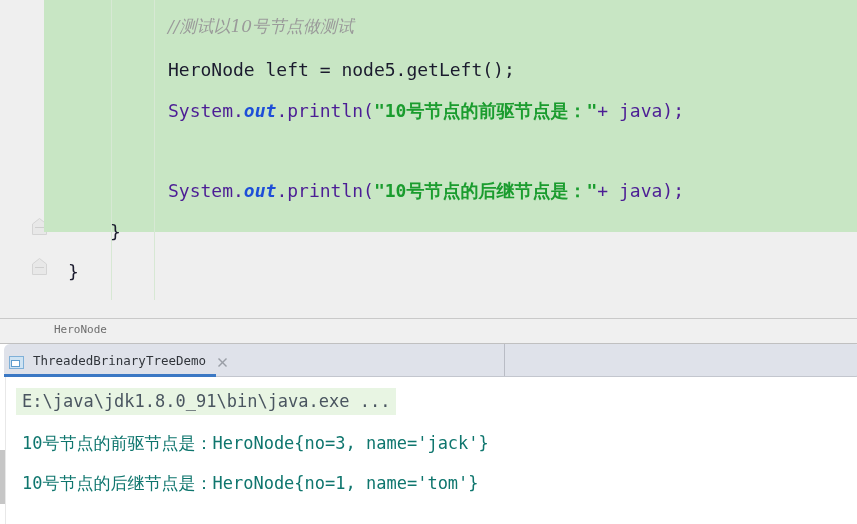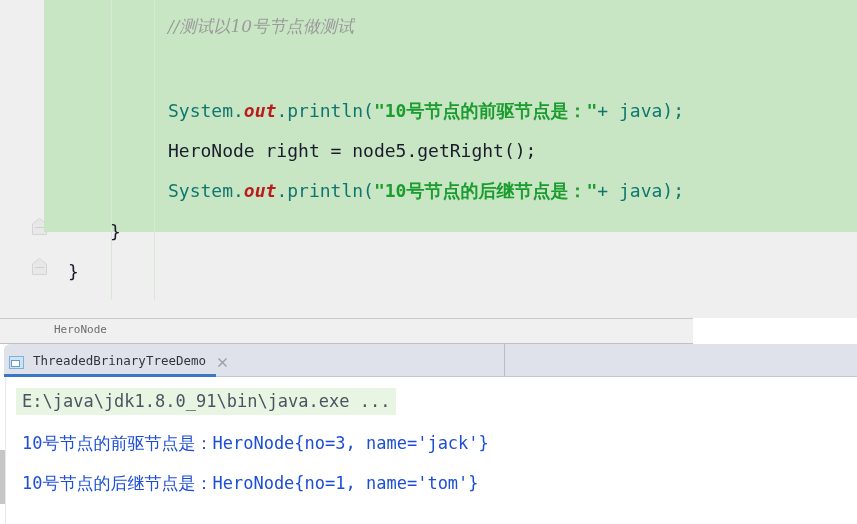--- a/index.html
+++ b/index.html
@@ -52,22 +52,22 @@
     color: #1b1b2e;
     letter-spacing: 0px;
   }
   .cl-comment {
     color: #9a9a9a;
     font-style: italic;
     font-family: "DejaVu Serif", serif;
     font-size: 17px;
   }
   .tok-str   { color: #1a9c2e; font-weight: bold; }
-  .tok-field { color: #b91c1c; font-style: italic; font-weight: bold; }
-  .tok-plain { color: #0f766e; }
+  .tok-field { color: #1d4ed8; font-style: italic; font-weight: bold; }
+  .tok-plain { color: #4c1d95; }
 
   
   .fold-marker {
     position: absolute;
     width: 15px; height: 17px;
     left: 32px;
   }
   .fold-marker .house {
     position: absolute;
     left: 0; top: 0;
@@ -77,21 +77,21 @@
     position: absolute;
     left: 3px; top: 9px;
     width: 9px; height: 1px;
     background: #cfcfcf;
   }
 
   
   #breadcrumb-bar {
     position: absolute;
     left: 0; top: 318px;
-    width: 693px; height: 26px;
+    width: 857px; height: 26px;
     background: #f0f0f0;
     border-top: 1px solid #c9c9c9;
     border-bottom: 1px solid #c0c0c0;
     box-sizing: border-box;
   }
   #breadcrumb-text {
     position: absolute;
     left: 54px; top: 4px;
     font-family: "DejaVu Sans Mono", monospace;
     font-size: 11px;
@@ -166,21 +166,21 @@
     width: 1px; height: 147px;
     background: #e8e8e8;
   }
   .console-line {
     position: absolute;
     left: 22px;
     white-space: pre;
     font-family: "DejaVu Sans Mono", monospace;
     font-size: 17px;
     line-height: 20px;
-    color: #1d4ed8;
+    color: #0f766e;
   }
   #console-line-cmd {
     color: #4a5560;
     background: #e8f5e3;
     padding: 3px 6px 4px 6px;
     left: 16px;
   }
 </style>
 </head>
 <body>
@@ -201,24 +201,24 @@
       <div class="minus"></div>
     </div>
   </div>
 
   <div id="code-area">
     <div class="indent-guide" id="indent-guide-1"></div>
     <div class="indent-guide" id="indent-guide-2"></div>
 
     <div class="code-line cl-comment" style="left:124px; top:16px;">//测试以10号节点做测试</div>
 
+    <div class="code-line" style="left:124px; top:60px;">HeroNode left = node5.getLeft();</div>
 
     <div class="code-line" style="left:124px; top:101px;"><span class="tok-plain">System.</span><span class="tok-field">out</span><span class="tok-plain">.println(</span><span class="tok-str">"10号节点的前驱节点是："</span><span class="tok-plain">+ java);</span></div>
 
-    <div class="code-line" style="left:124px; top:141px;">HeroNode right = node5.getRight();</div>
 
     <div class="code-line" style="left:124px; top:181px;"><span class="tok-plain">System.</span><span class="tok-field">out</span><span class="tok-plain">.println(</span><span class="tok-str">"10号节点的后继节点是："</span><span class="tok-plain">+ java);</span></div>
 
     <div class="code-line" style="left:66px; top:222px;">}</div>
 
     <div class="code-line" style="left:24px; top:262px;">}</div>
   </div>
 </div>
 
 <div id="breadcrumb-bar">

